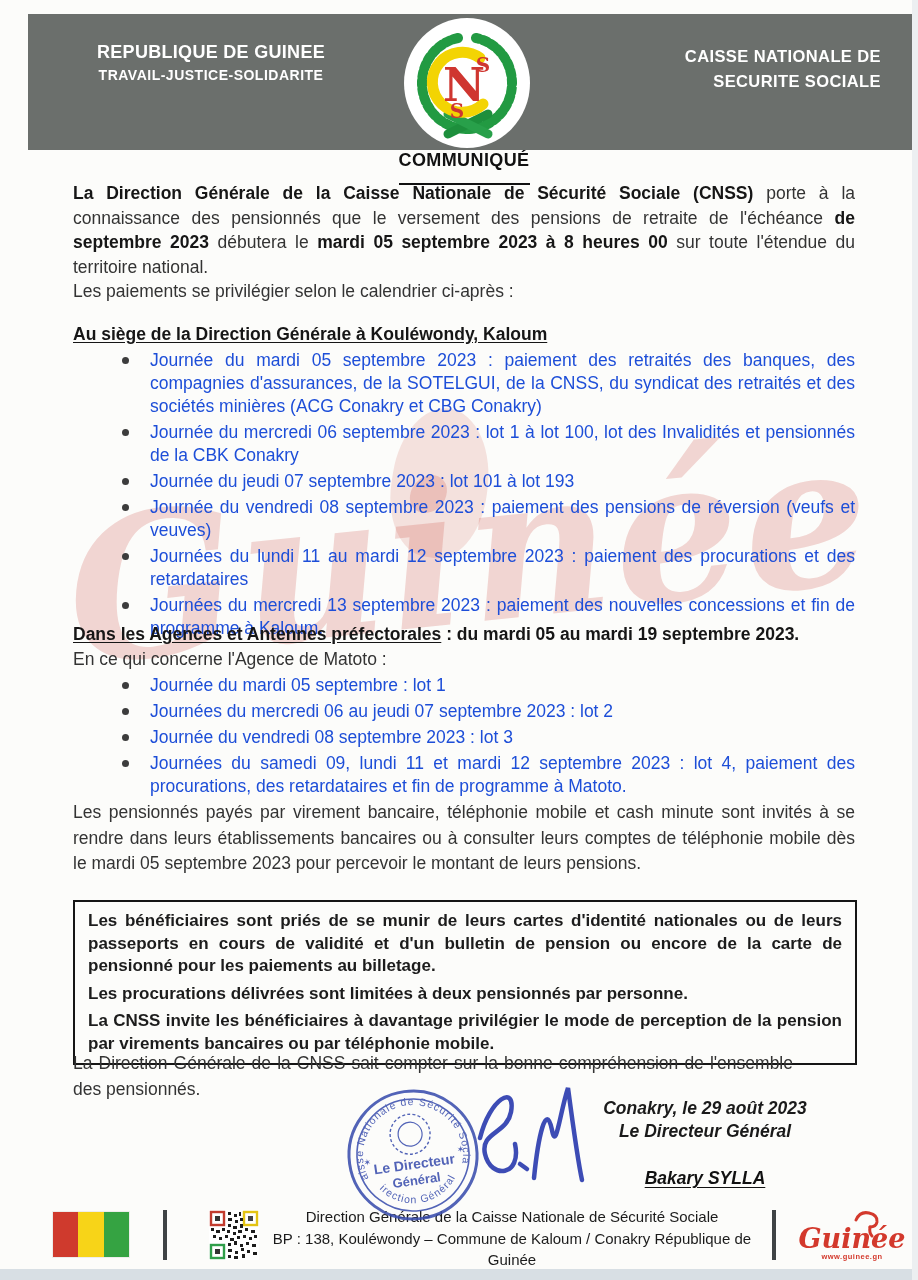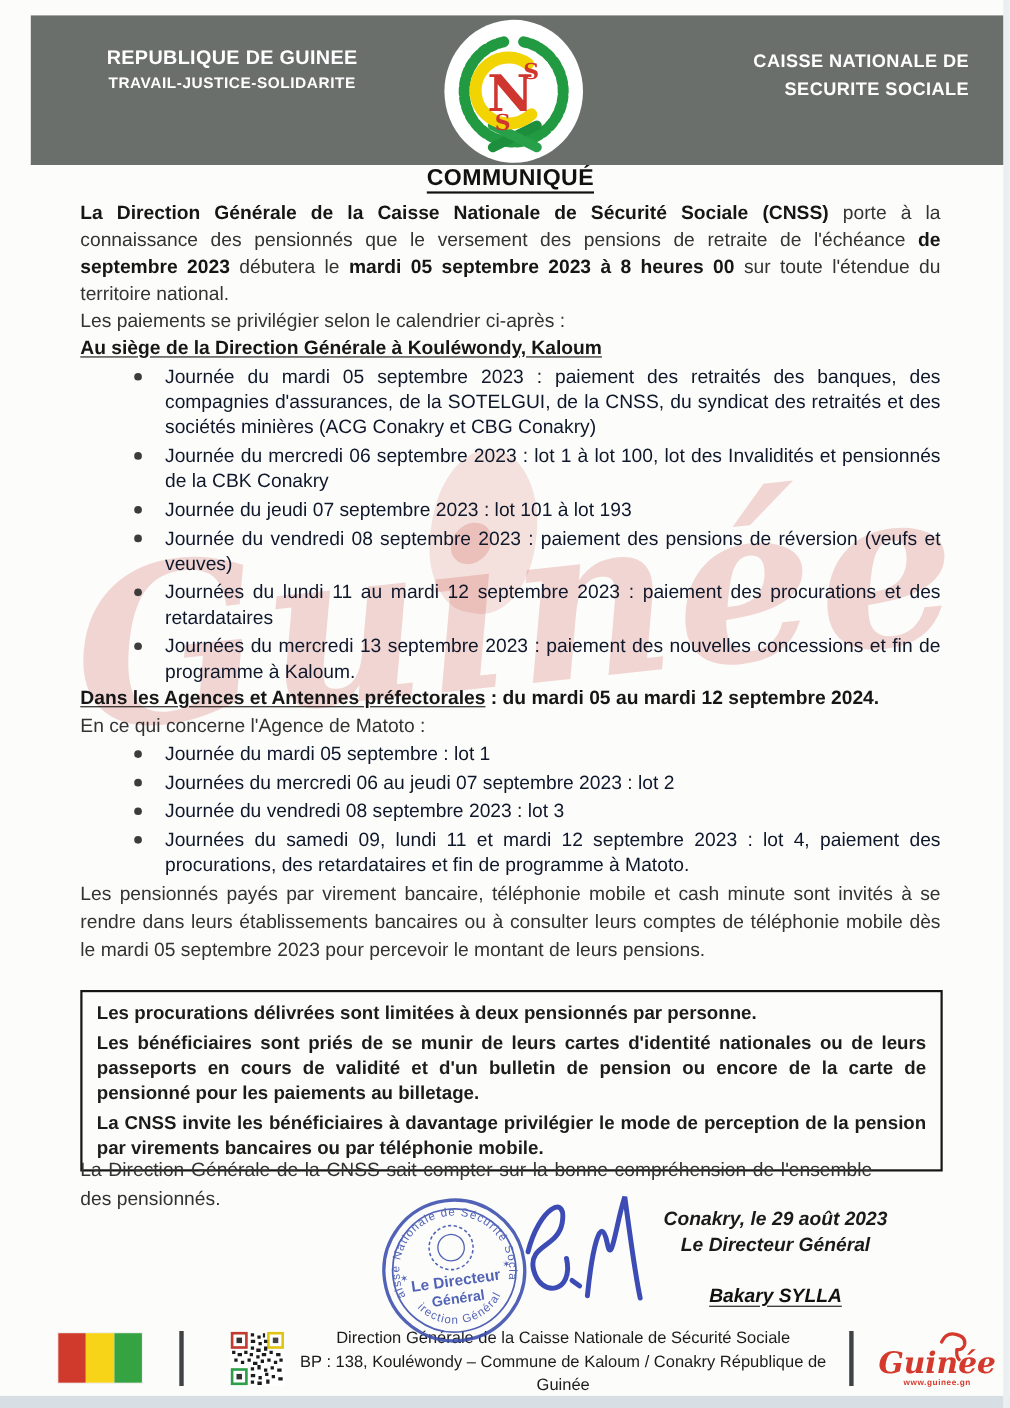--- a/index.html
+++ b/index.html
@@ -25,29 +25,29 @@
     font-size:198px; letter-spacing:4px; color:rgba(198,62,50,.20);
     white-space:nowrap; pointer-events:none; }
   .wm-blob { position:absolute; left:392px; top:408px; width:96px; height:150px; z-index:1;
     background:rgba(198,62,50,.14); border-radius:48% 52% 44% 46%;
     transform:rotate(9deg); pointer-events:none; }
 
   
   .content { position:absolute; left:73px; top:0; width:782px; z-index:2; }
   .sec { position:absolute; left:0; width:782px; }
   .title-row { top:150px; text-align:center; }
-  .title-row span { font-size:21px; font-weight:bold; letter-spacing:.4px; color:#111;
-                    border-bottom:2.5px solid #111; padding-bottom:1px; }
+  .title-row span { font-size:18px; font-weight:bold; letter-spacing:.4px; color:#111;
+                    border-bottom:2.5px solid #111; padding-bottom:13px; }
   p.body { margin:0; font-size:17.5px; line-height:24.5px; text-align:justify; color:#333; }
   p.body b, .h-sec { color:#161616; }
   .h-sec { font-size:17.5px; font-weight:bold; line-height:24.5px; }
-  .u { text-decoration:underline; text-underline-offset:2px; }
+  .u { text-decoration:underline; text-underline-offset:2px;margin-top:18px; }
   ul.bullets { margin:3px 0 0 0; padding:0; list-style:none; }
   ul.bullets li { position:relative; padding-left:77px; margin-bottom:3px;
-    font-size:17.5px; line-height:23px; text-align:justify; color:#0f172a; }
+    font-size:17.5px; line-height:23px; text-align:justify; color:#1d4ed8; }
   ul.bullets li::before { content:""; position:absolute; left:49px; top:8px;
     width:7px; height:7px; border-radius:50%; background:#3c3c3c; }
 
   .notice-box { border:2px solid #151515; padding:8px 13px; }
   .notice-box p { margin:0 0 5px 0; font-size:17px; line-height:22.5px; font-weight:bold;
                   text-align:justify; color:#1c1c1c; }
   .notice-box p:last-child { margin-bottom:0; }
 
   
   .sign-block { position:absolute; left:555px; top:1098px; width:300px; text-align:center; z-index:2;font-style:italic; }
@@ -118,37 +118,37 @@
         <li>Journée du mardi 05 septembre 2023 : paiement des retraités des banques, des compagnies d'assurances, de la SOTELGUI, de la CNSS, du syndicat des retraités et des sociétés minières (ACG Conakry et CBG Conakry)</li>
         <li>Journée du mercredi 06 septembre 2023 : lot 1 à lot 100, lot des Invalidités et pensionnés de la CBK Conakry</li>
         <li>Journée du jeudi 07 septembre 2023 : lot 101 à lot 193</li>
         <li>Journée du vendredi 08 septembre 2023 : paiement des pensions de réversion (veufs et veuves)</li>
         <li>Journées du lundi 11 au mardi 12 septembre 2023 : paiement des procurations et des retardataires</li>
         <li>Journées du mercredi 13 septembre 2023 : paiement des nouvelles concessions et fin de programme à Kaloum.</li>
       </ul>
     </div>
 
     <div class="sec" style="top:622px;">
-      <div class="h-sec"><span class="u">Dans les Agences et Antennes préfectorales</span><span> : du mardi 05 au mardi 12 septembre 2024.</span></div>
+      <div class="h-sec"><span class="u">Dans les Agences et Antennes préfectorales</span><span> : du mardi 05 au mardi 19 septembre 2023.</span></div>
       <p class="body" style="text-align:left;">En ce qui concerne l'Agence de Matoto :</p>
       <ul class="bullets">
         <li>Journée du mardi 05 septembre : lot 1</li>
         <li>Journées du mercredi 06 au jeudi 07 septembre 2023 : lot 2</li>
         <li>Journée du vendredi 08 septembre 2023 : lot 3</li>
         <li>Journées du samedi 09, lundi 11 et mardi 12 septembre 2023 : lot 4, paiement des procurations, des retardataires et fin de programme à Matoto.</li>
       </ul>
     </div>
 
     <div class="sec" style="top:800px;">
       <p class="body" style="line-height:25.5px;">Les pensionnés payés par virement bancaire, téléphonie mobile et cash minute sont invités à se rendre dans leurs établissements bancaires ou à consulter leurs comptes de téléphonie mobile dès le mardi 05 septembre 2023 pour percevoir le montant de leurs pensions.</p>
     </div>
 
     <div class="sec notice-box" style="top:900px; width:754px;">
+      <p>Les bénéficiaires sont priés de se munir de leurs cartes d'identité nationales ou de leurs passeports en cours de validité et d'un bulletin de pension ou encore de la carte de pensionné pour les paiements au billetage.</p>
       <p>Les procurations délivrées sont limitées à deux pensionnés par personne.</p>
-      <p>Les bénéficiaires sont priés de se munir de leurs cartes d'identité nationales ou de leurs passeports en cours de validité et d'un bulletin de pension ou encore de la carte de pensionné pour les paiements au billetage.</p>
       <p>La CNSS invite les bénéficiaires à davantage privilégier le mode de perception de la pension par virements bancaires ou par téléphonie mobile.</p>
     </div>
 
     <div class="sec" style="top:1050px; width:782px;">
       <p class="body" style="line-height:26px; width:720px;">La Direction Générale de la CNSS sait compter sur la bonne compréhension de l'ensemble des pensionnés.</p>
     </div>
   </div>
 
   <div class="sign-block">
     <div class="date">Conakry, le 29 août 2023</div>

